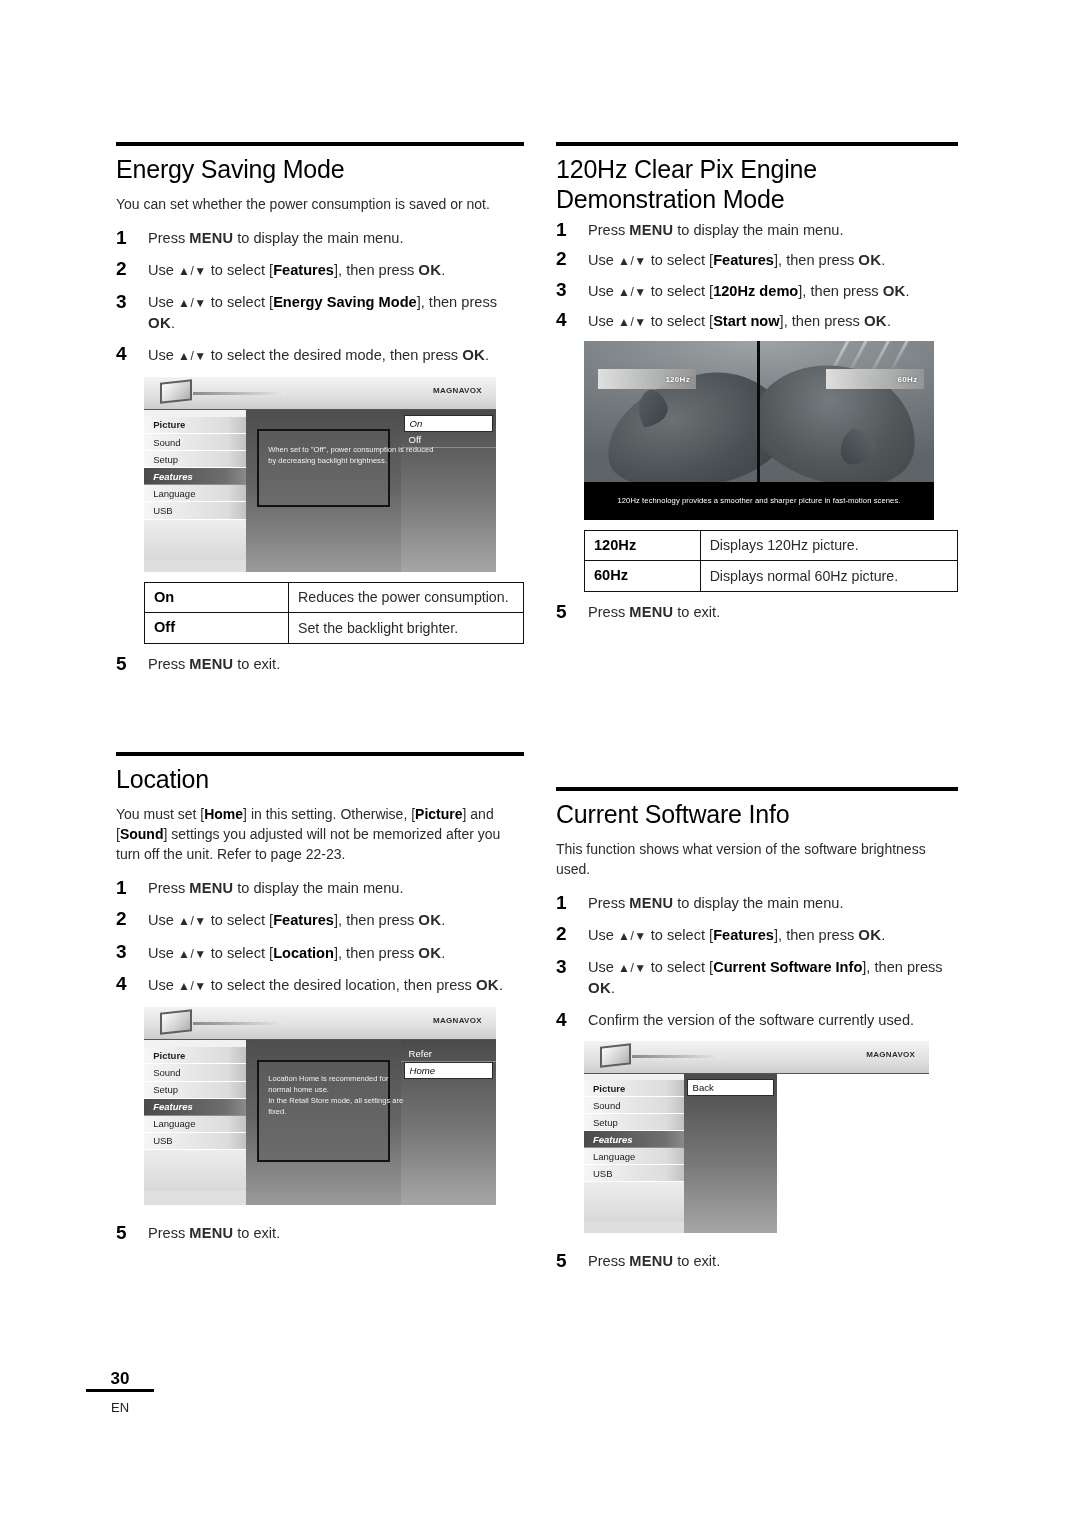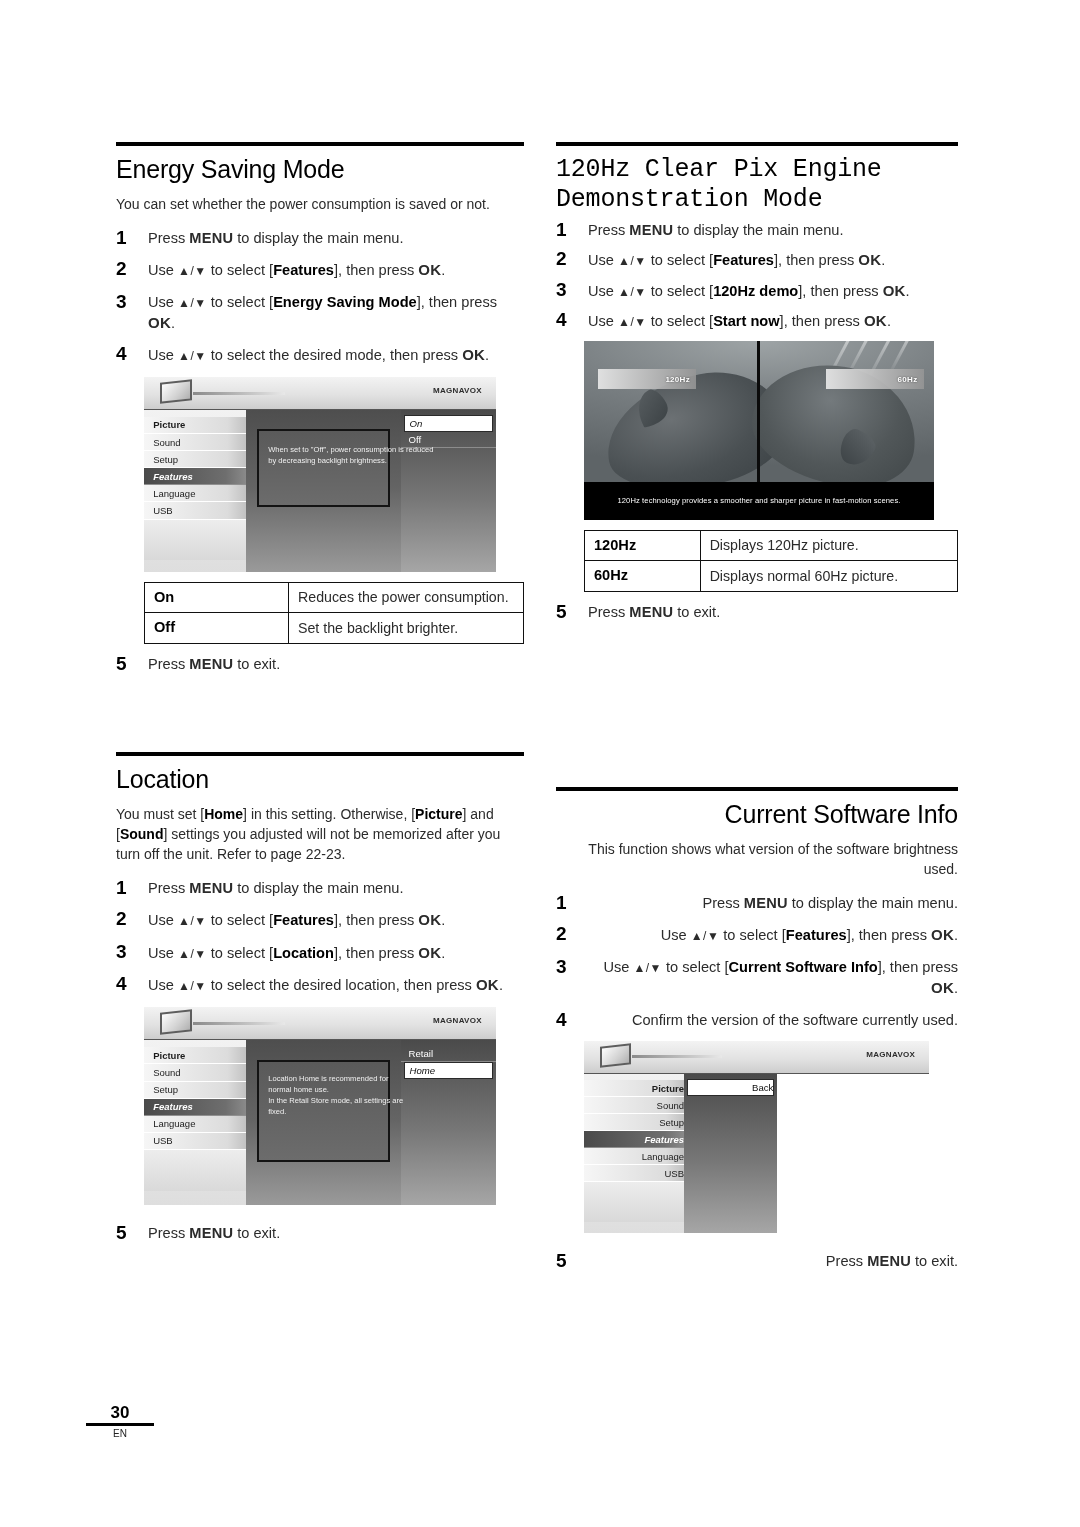--- a/index.html
+++ b/index.html
@@ -28,21 +28,21 @@
     margin-bottom: 9px;
   }
   h2.heading {
     font-size: 25px;
     font-weight: 400;
     letter-spacing: -0.2px;
     line-height: 1.18;
     color: #000;
     margin-bottom: 9px;
   }
-  h2.heading.tight { margin-bottom: 0; font-family: Liberation Mono, monospace; }
+  h2.heading.tight { margin-bottom: 0; }
 
   
   .intro {
     font-size: 14px;
     line-height: 1.44;
     color: #2b2b2b;
     margin-bottom: 6px;
   }
   .intro b { font-weight: 700; color: #000; }
 
@@ -304,33 +304,33 @@
     display: flex;
     align-items: center;
     justify-content: center;
     letter-spacing: 0.1px;
   }
 
   
   .footer {
     position: absolute;
     left: 86px;
-    top: 1404px;
+    top: 1370px;
     width: 68px;
     text-align: center;
   }
   .footer .pg {
     font-size: 17px;
     font-weight: 700;
     color: #000;
     line-height: 1;
     padding-bottom: 2px;
   }
   .footer .bar { height: 2.5px; background: #000; }
-  .footer .lang { font-size: 10px; color: #222; padding-top: 2px; }
+  .footer .lang { font-size: 13px; color: #222; padding-top: 8px; }
 </style>
 </head>
 <body>
 
 <div class="page">
 
   <div class="col col-left" style="top:142px;">
     <div class="rule"></div>
     <h2 class="heading">Energy Saving Mode</h2>
     <p class="intro">You can set whether the power consumption is saved or not.</p>
@@ -507,33 +507,33 @@
         </div>
         <div class="osd-main">
           <div class="note-box tall">
             <div class="line">Location Home is recommended for</div>
             <div class="line">normal home use.</div>
             <div class="line">In the Retail Store mode, all settings are</div>
             <div class="line">fixed.</div>
           </div>
         </div>
         <div class="osd-opts">
-          <div class="opt">Retail</div>
+          <div class="opt">Refer</div>
           <div class="opt sel">Home</div>
         </div>
       </div>
     </div>
 
     <div class="step" style="margin-top:18px;">
       <span class="num">5</span>
       <span>Press <span class="ok" style="font-weight:600">MENU</span> to exit.</span>
     </div>
   </div>
 
-  <div class="col col-right" style="top:787px;text-align:right;">
+  <div class="col col-right" style="top:787px;">
     <div class="rule"></div>
     <h2 class="heading">Current Software Info</h2>
     <p class="intro">This function shows what version of the software brightness used.</p>
 
     <div class="steps">
       <div class="step">
         <span class="num">1</span>
         <span>Press <span class="ok" style="font-weight:600">MENU</span> to display the main menu.</span>
       </div>
       <div class="step">

